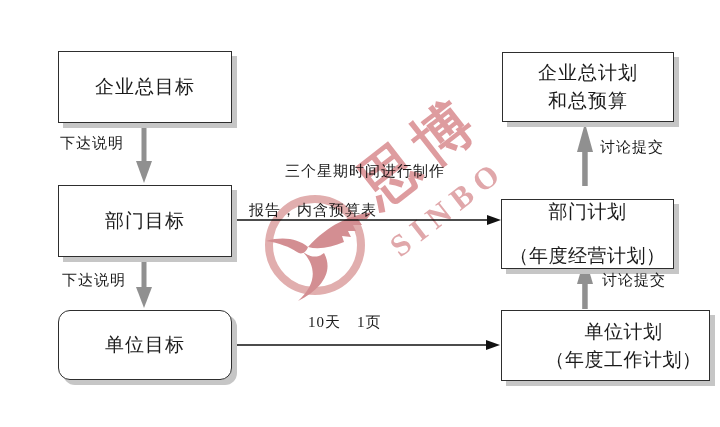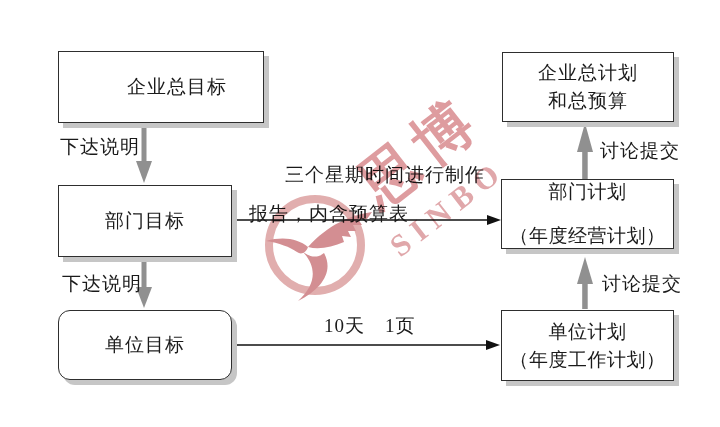--- a/index.html
+++ b/index.html
@@ -9,21 +9,21 @@
   }
   .layer{position:absolute;left:0;top:0;width:720px;height:427px;}
   .arrows{z-index:1;}
   .node{
     position:absolute;z-index:2;background:#ffffff;border:1.5px solid #2e2e2e;
     box-shadow:5px 5px 0 #c6c6c6;display:flex;flex-direction:column;
     align-items:center;justify-content:center;text-align:center;
     font-size:19px;letter-spacing:1px;line-height:28px;
   }
   .edge-label{
-    position:absolute;z-index:2;font-size:19px;letter-spacing:1px;white-space:nowrap;
+    position:absolute;z-index:2;font-size:15px;letter-spacing:1px;white-space:nowrap;
   }
   .watermark{
     position:absolute;left:0;top:0;width:720px;height:427px;z-index:3;
     pointer-events:none;mix-blend-mode:multiply;
   }
   .wm-logo{position:absolute;left:246px;top:183px;opacity:0.62;}
   .wm-cn{
     position:absolute;left:330px;top:116px;width:180px;height:72px;
     display:flex;align-items:center;justify-content:center;
     transform:rotate(-38deg);font-size:58px;font-weight:bold;
@@ -67,60 +67,60 @@
       <line x1="231" y1="220" x2="489" y2="220" stroke-width="1.6"></line>
       <polygon points="501,220 487,215 487,225" stroke="none"></polygon>
     </g>
 
     <g fill="#111111" stroke="#111111">
       <line x1="231" y1="345" x2="488" y2="345" stroke-width="1.6"></line>
       <polygon points="500,345 486,340 486,350" stroke="none"></polygon>
     </g>
   </svg>
 
-  <div class="node" style="left:58px;top:51px;width:172px;height:70px;padding-left:32px;">
+  <div class="node" style="left:58px;top:51px;width:172px;height:70px;">
     <span>企业总目标</span>
   </div>
 
   <div class="node" style="left:58px;top:185px;width:172px;height:70px;">
     <span>部门目标</span>
   </div>
 
   <div class="node" style="left:58px;top:310px;width:172px;height:68px;border-radius:12px;">
     <span>单位目标</span>
   </div>
 
   <div class="node" style="left:502px;top:52px;width:170px;height:68px;align-items:center;">
     <span>企业总计划</span>
     <span>和总预算</span>
   </div>
 
-  <div class="node" style="left:501px;top:179px;width:171px;height:68px;letter-spacing:0.5px;gap:16px;">
+  <div class="node" style="left:501px;top:199px;width:171px;height:68px;letter-spacing:0.5px;gap:16px;">
     <span>部门计划</span>
     <span>（年度经营计划）</span>
   </div>
 
-  <div class="node" style="left:501px;top:310px;width:171px;height:69px;letter-spacing:0.5px;">
+  <div class="node" style="left:501px;top:310px;width:171px;height:69px;letter-spacing:0.5px;padding-left:36px;">
     <span>单位计划</span>
     <span>（年度工作计划）</span>
   </div>
 
   <div class="edge-label" style="left:60px;top:134px;">下达说明</div>
 
   <div class="edge-label" style="left:62px;top:271px;">下达说明</div>
 
   <div class="edge-label" style="left:600px;top:138px;">讨论提交</div>
 
   <div class="edge-label" style="left:602px;top:271px;">讨论提交</div>
 
   <div class="edge-label" style="left:285px;top:162px;">三个星期时间进行制作</div>
 
   <div class="edge-label" style="left:249px;top:193px;margin-top:8px;">报告，内含预算表</div>
 
-  <div class="edge-label" style="left:324px;top:313px;">10天　1页</div>
+  <div class="edge-label" style="left:308px;top:313px;">10天　1页</div>
 
   <div class="watermark">
     <svg class="wm-logo" width="150" height="130" viewBox="0 0 150 130">
       <circle cx="69" cy="62" r="46" fill="none" stroke="#cf7d7d" stroke-width="8"></circle>
       <g fill="#b94a50">
 
         <path d="M62,64 C82,42 104,32 126,29 L121,36 L112,36 L116,42 L107,42 L110,48 L102,48 L105,54 L96,53 L98,59 C86,64 73,67 62,64 Z"></path>
 
         <path d="M62,64 C52,56 38,53 20,58 C33,60 44,64 51,69 C55,72 60,70 62,64 Z"></path>
 

